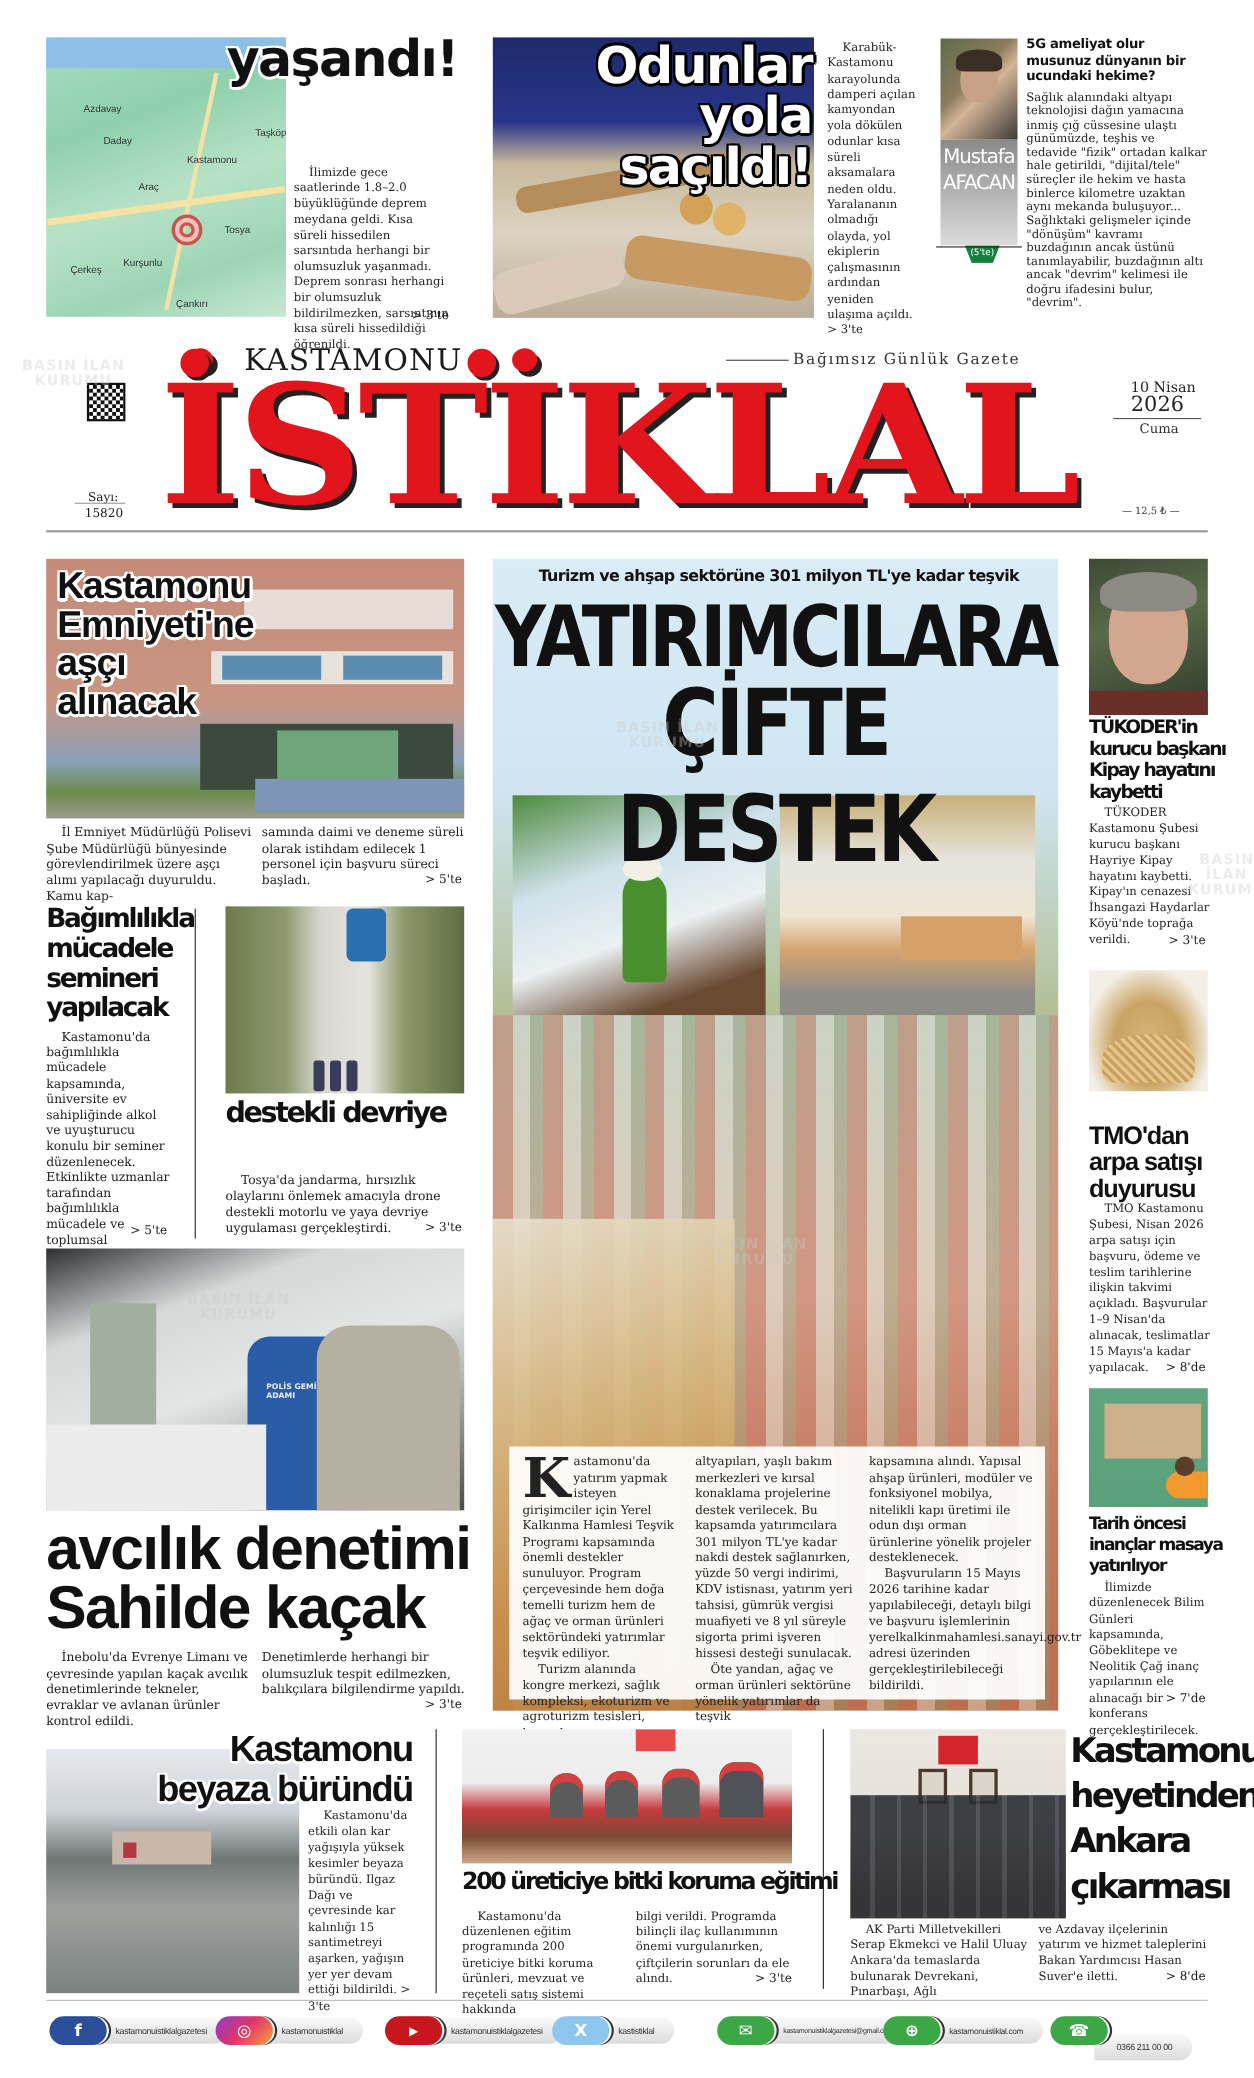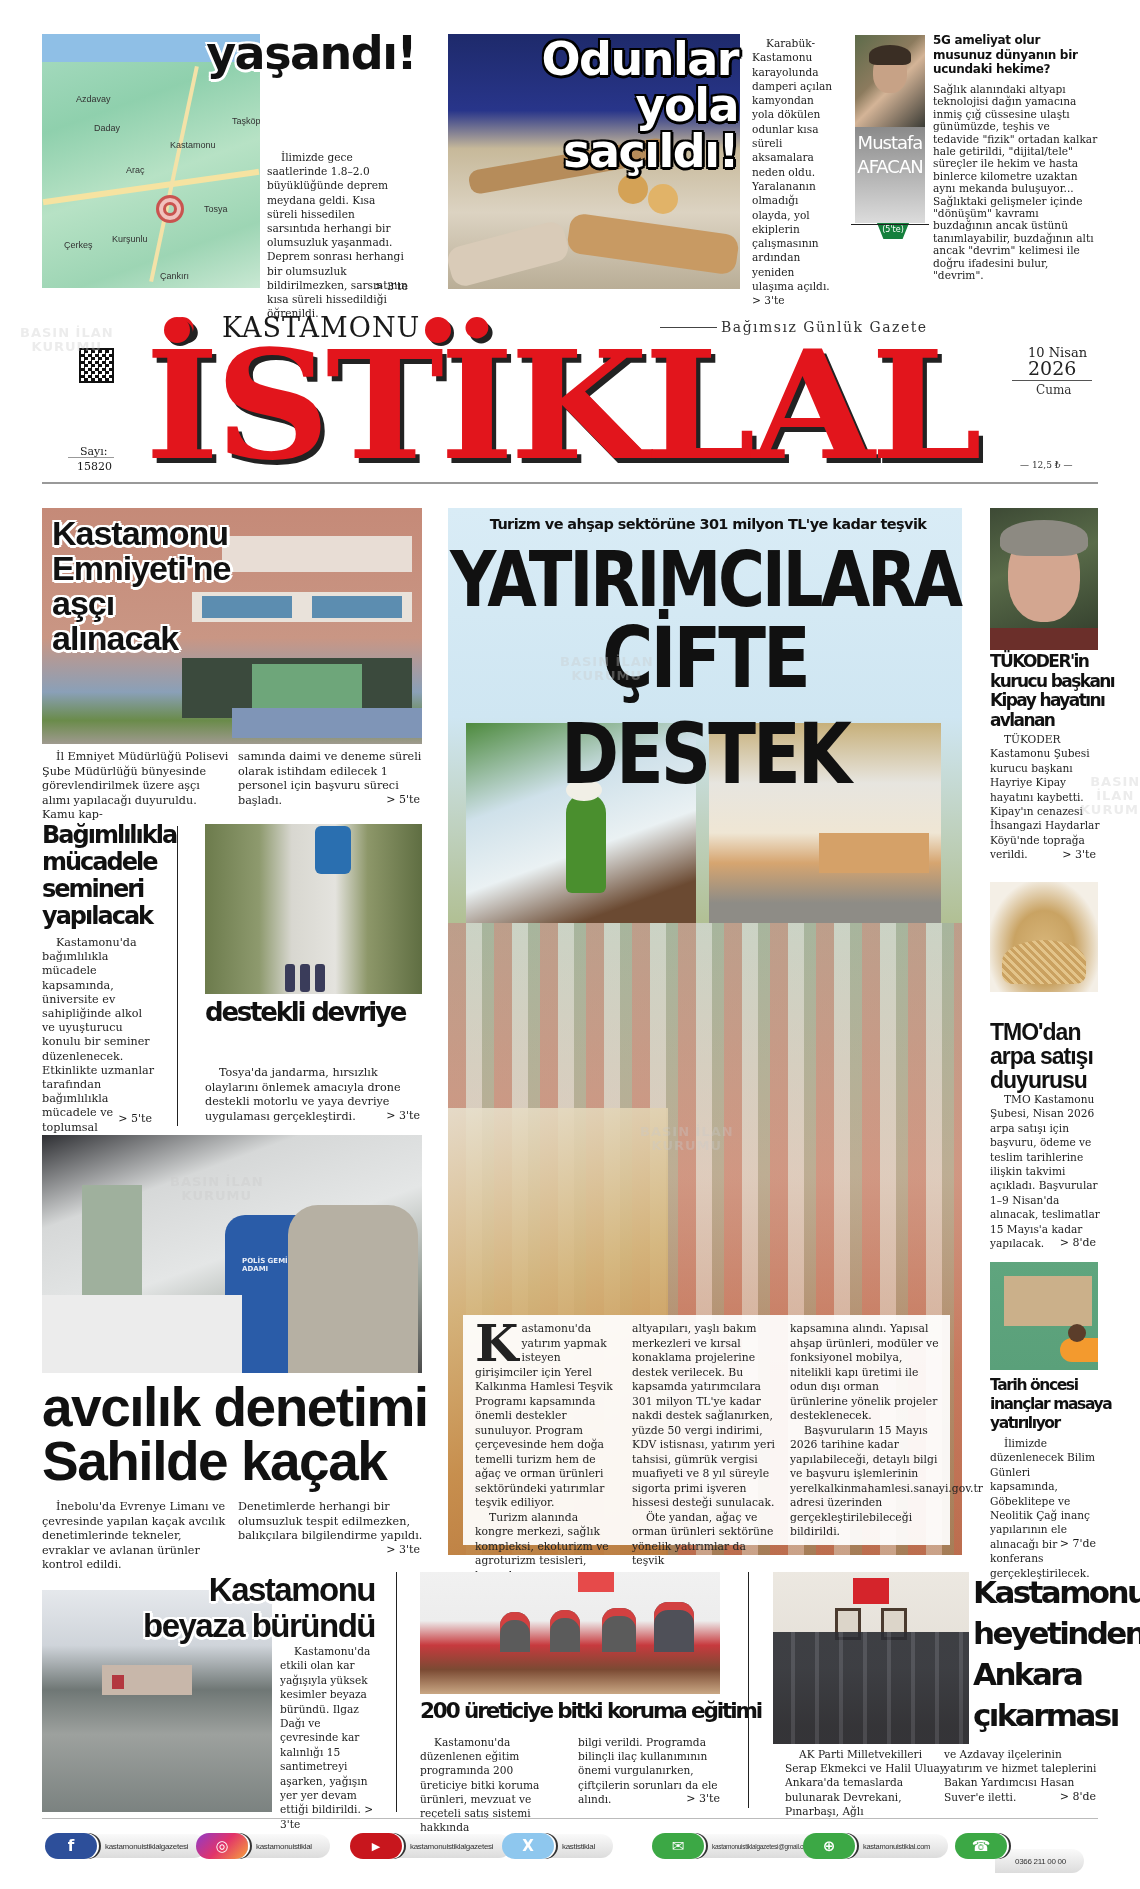--- a/index.html
+++ b/index.html
@@ -203,21 +203,21 @@
 
 <div class="photo" style="left:990px;top:508px;width:108px;height:142px;background:linear-gradient(160deg,#3d4a35 0%,#596b49 40%,#2f3a2a 100%);">
   <div style="position:absolute;left:18px;top:22px;width:72px;height:92px;border-radius:45%;background:#d3a690;"></div>
   <div style="position:absolute;left:10px;top:12px;width:88px;height:36px;border-radius:50% 50% 30% 30%;background:#8d8a82;"></div>
   <div style="position:absolute;left:0px;top:120px;width:108px;height:22px;background:#6b2f2a;"></div>
 </div>
 <div class="abs hl-cond" style="left:990px;top:652px;font-size:17px;line-height:19.5px;letter-spacing:-1.6px;">
   <div>TÜKODER'in</div>
   <div>kurucu başkanı</div>
   <div>Kipay hayatını</div>
-  <div>avlanan</div>
+  <div>kaybetti</div>
 </div>
 <div class="abs body-text" style="left:990px;top:732px;width:110px;font-size:10.6px;line-height:14.4px;">
   <span class="ind"></span><span>TÜKODER Kastamonu Şubesi kurucu başkanı Hayriye Kipay hayatını kaybetti. Kipay'ın cenazesi İhsangazi Haydarlar Köyü'nde toprağa verildi.</span>
 </div>
 <div class="abs ref" style="left:1040px;top:848px;width:56px;">&gt; 3'te</div>
 
 <div class="photo" style="left:990px;top:882px;width:108px;height:110px;background:radial-gradient(ellipse at 50% 60%,#d8b67a 0%,#c9a363 40%,#f4efe6 75%);">
   <div style="position:absolute;left:12px;top:58px;width:84px;height:44px;border-radius:50% 50% 10px 10px;background:repeating-linear-gradient(45deg,#caa160 0 3px,#e3c48a 3px 6px);"></div>
 </div>
 <div class="abs hl" style="left:990px;top:1020px;font-size:23px;line-height:24px;letter-spacing:-1px;">
@@ -280,21 +280,21 @@
   <div style="position:absolute;left:62px;top:36px;width:26px;height:32px;border:3px solid #4a3a2e;background:#dcd5c9;"></div>
   <div style="position:absolute;left:108px;top:36px;width:26px;height:32px;border:3px solid #4a3a2e;background:#dcd5c9;"></div>
   <div style="position:absolute;left:0;top:60px;width:196px;height:112px;background:repeating-linear-gradient(90deg,#2b2d33 0 18px,#44464d 18px 22px,#2b2d33 22px 24px);opacity:0.9;"></div>
 </div>
 <div class="abs hl-cond" style="left:973px;top:1572px;font-size:31px;line-height:41px;letter-spacing:-2.6px;">
   <div>Kastamonu</div>
   <div>heyetinden</div>
   <div>Ankara</div>
   <div>çıkarması</div>
 </div>
-<div class="abs body-text" style="left:773px;top:1747px;width:162px;font-size:10.6px;line-height:14.2px;margin-left:12px;">
+<div class="abs body-text" style="left:773px;top:1747px;width:162px;font-size:10.6px;line-height:14.2px;">
   <span class="ind"></span><span>AK Parti Milletvekilleri Serap Ekmekci ve Halil Uluay Ankara'da temaslarda bulunarak Devrekani, Pınarbaşı, Ağlı</span>
 </div>
 <div class="abs body-text" style="left:944px;top:1747px;width:156px;font-size:10.6px;line-height:14.2px;">
   <span>ve Azdavay ilçelerinin yatırım ve hizmet taleplerini Bakan Yardımcısı Hasan Suver'e iletti.</span>
 </div>
 <div class="abs ref" style="left:1036px;top:1790px;width:60px;">&gt; 8'de</div>
 
 <div class="hline" style="left:42px;top:1818px;width:1056px;height:1px;background:#bbb;"></div>
 
 <div class="social" style="left:45px;">

